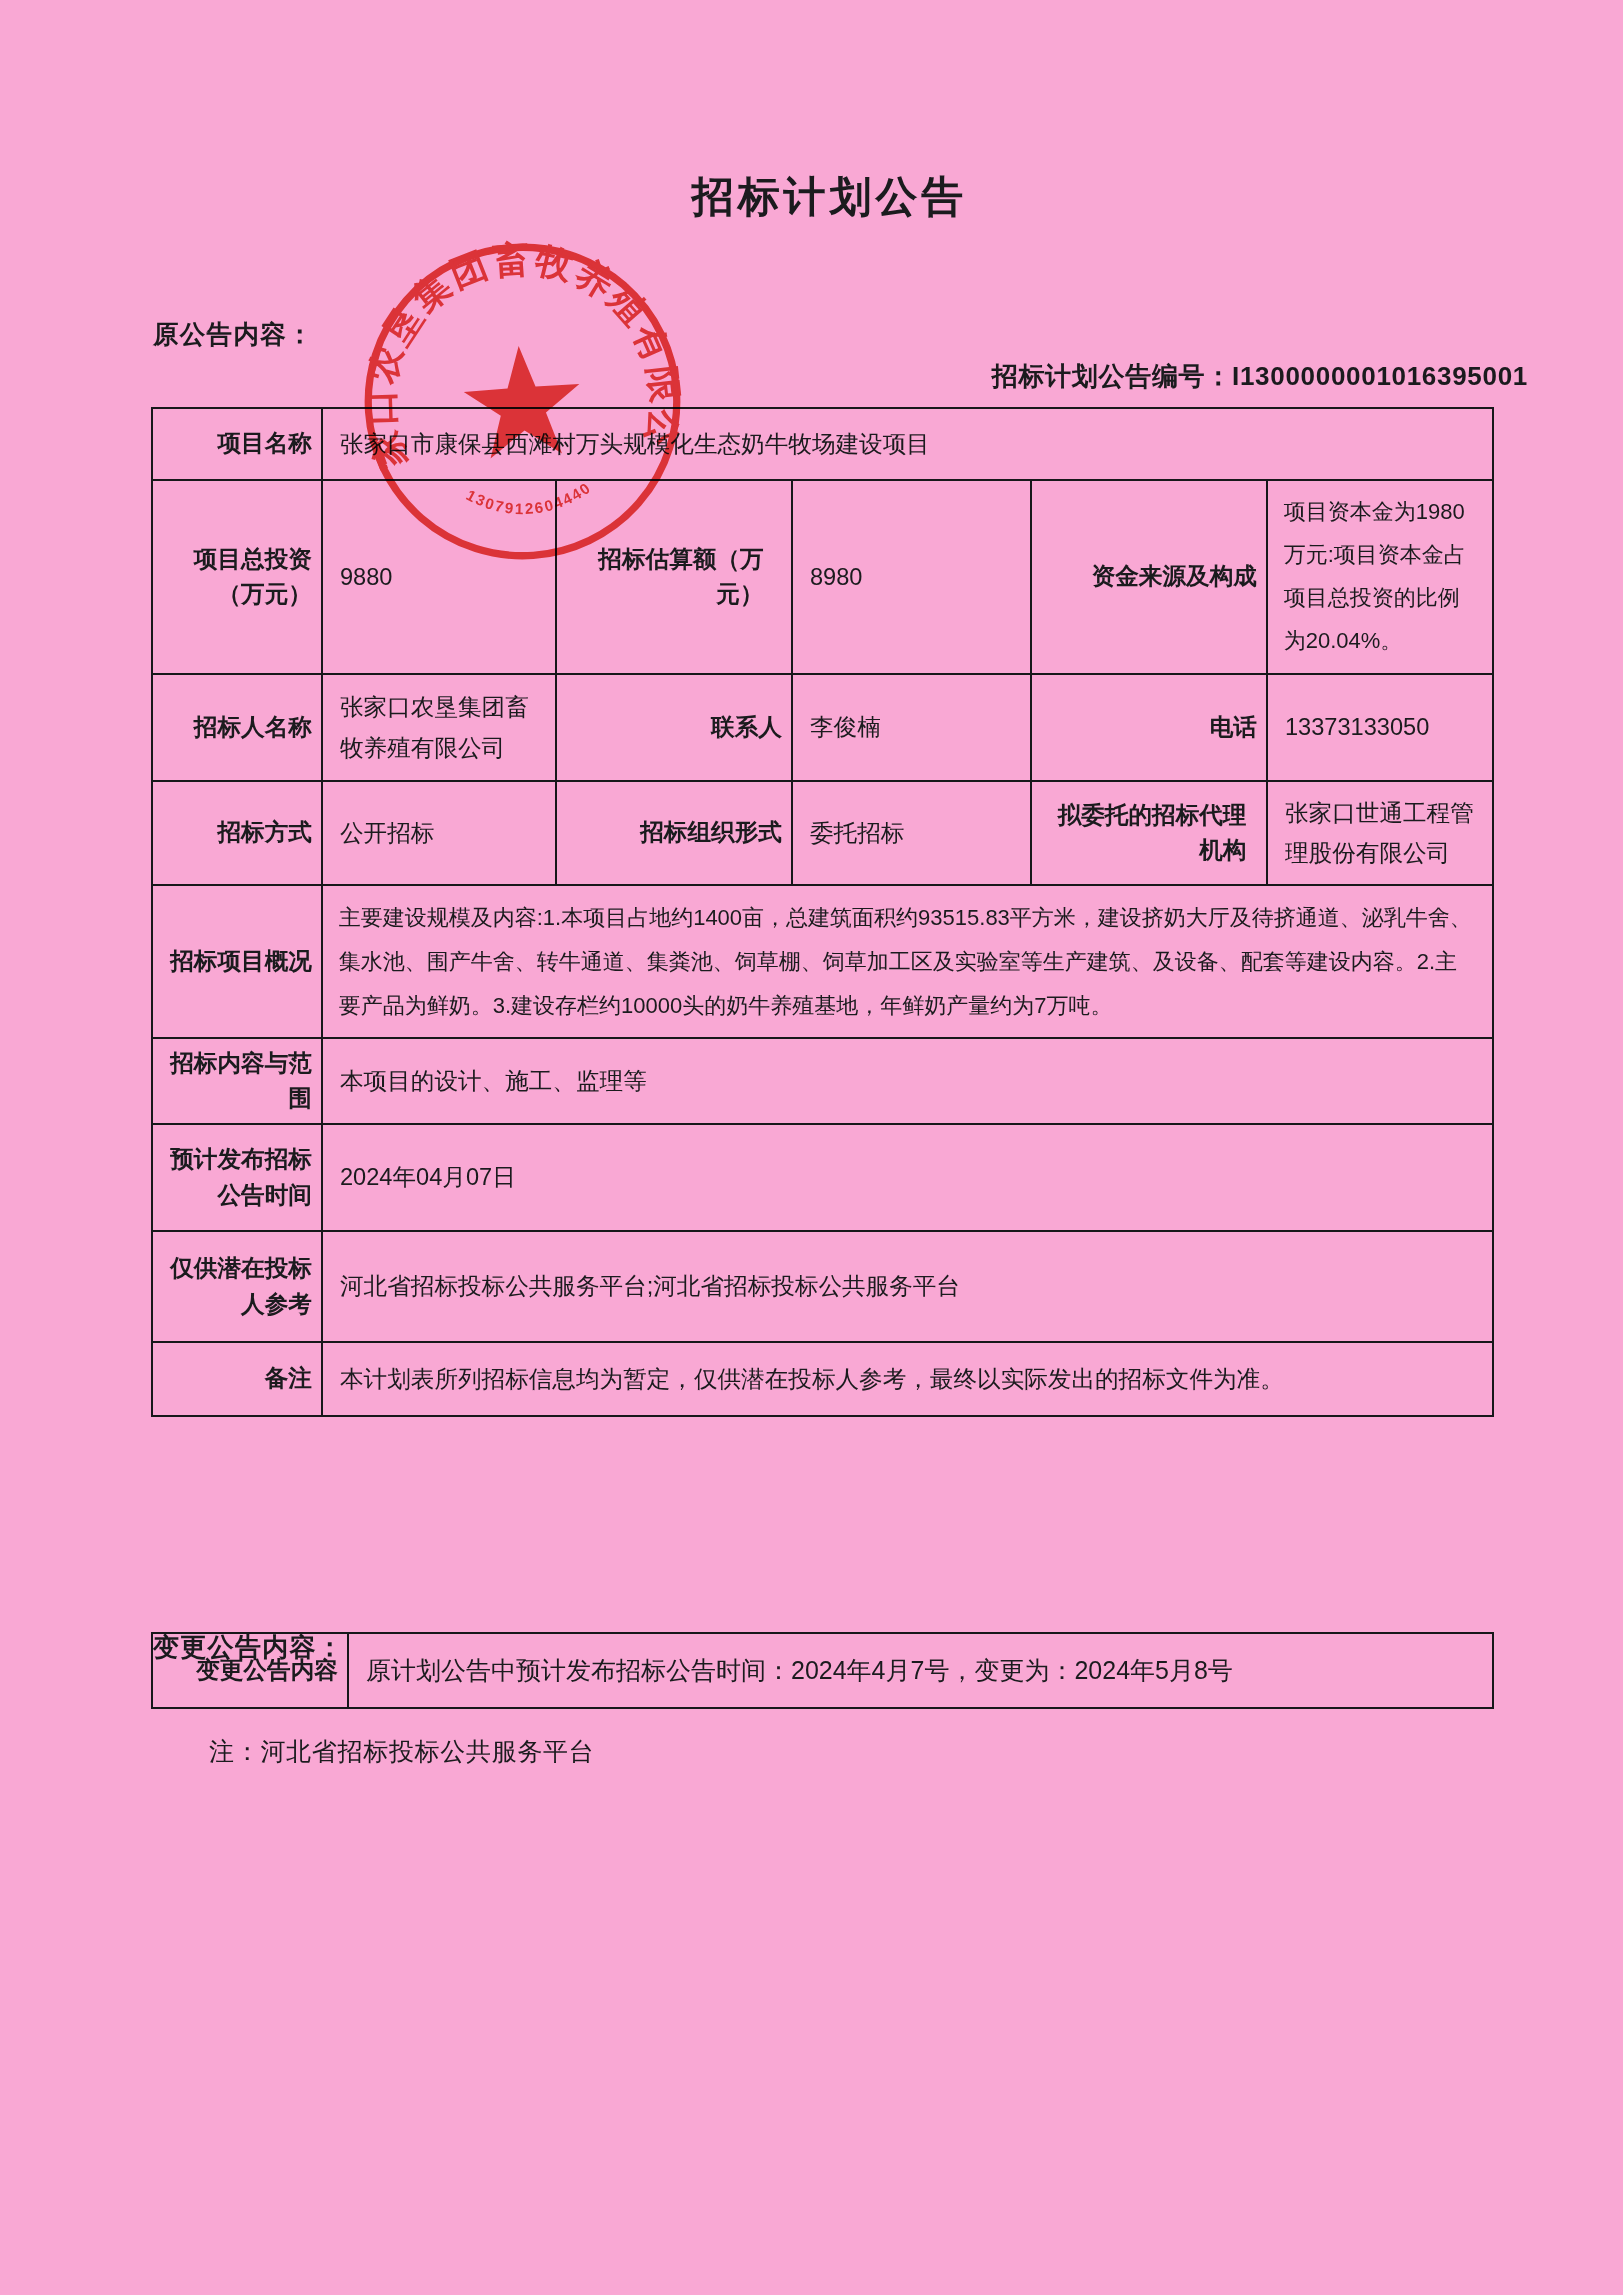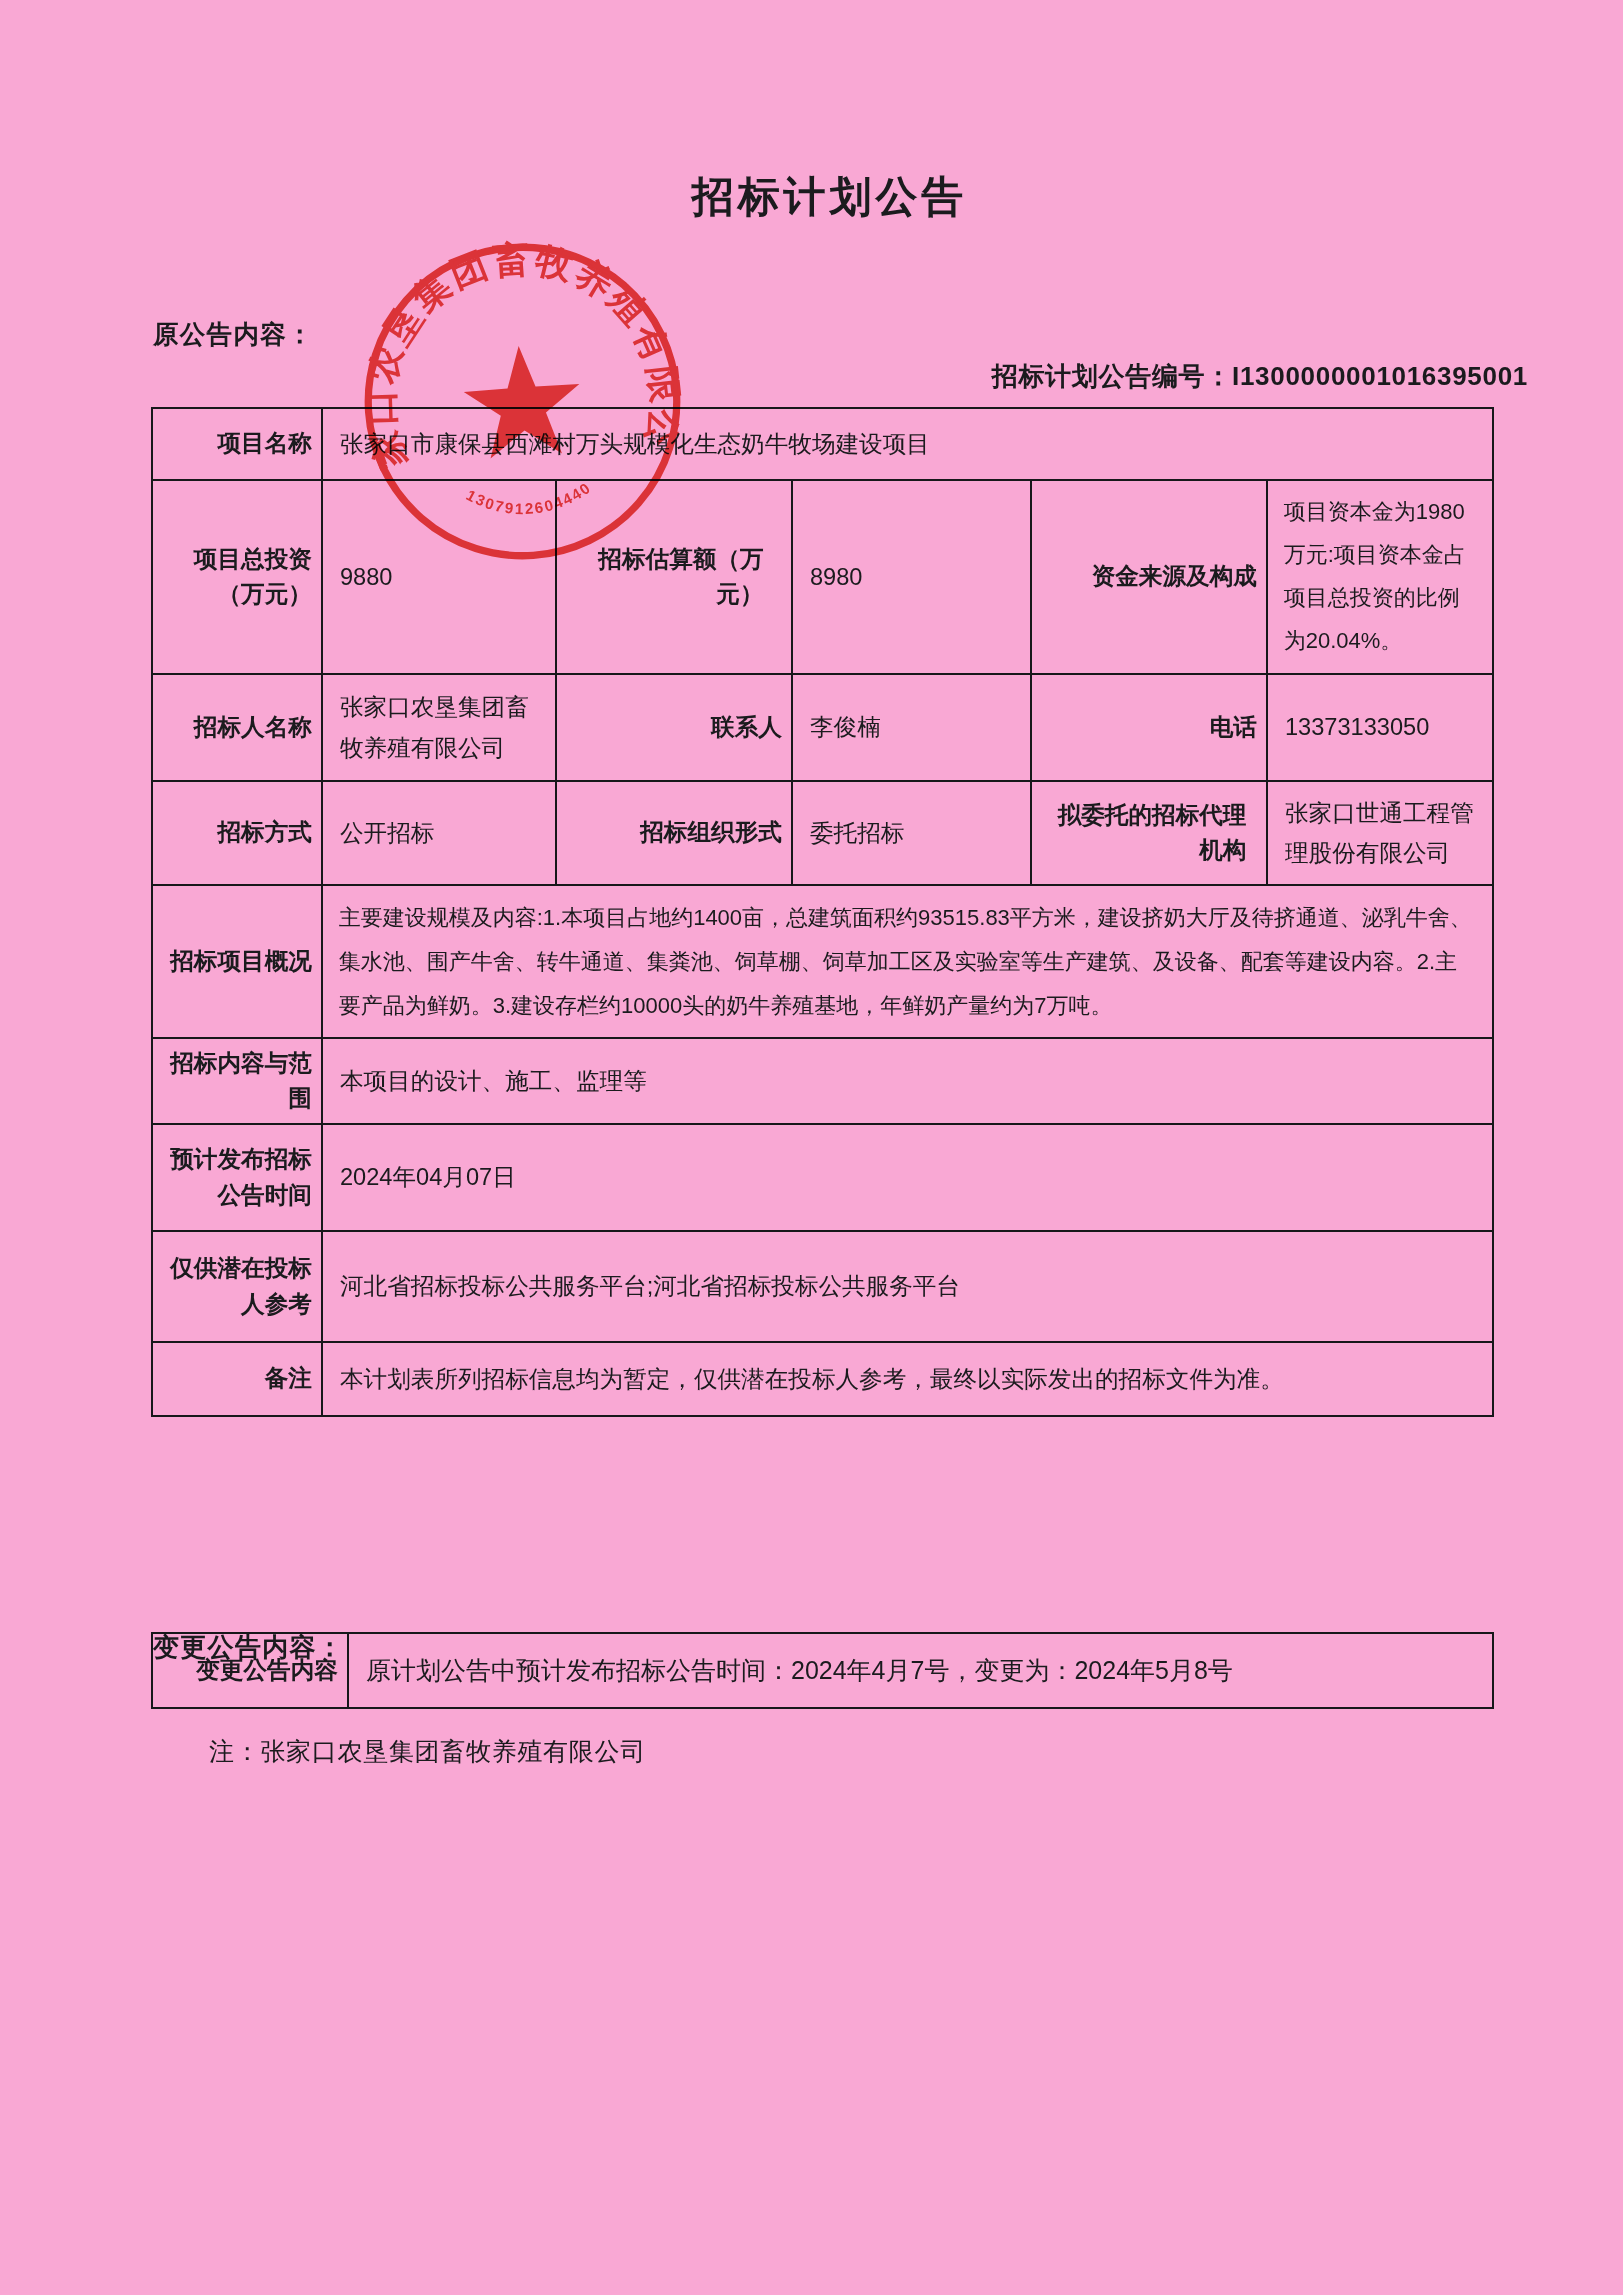--- a/index.html
+++ b/index.html
@@ -146,21 +146,21 @@
         <col style="width:1145px">
     </colgroup>
     <tbody>
         <tr style="height:75px">
       <td class="lbl">变更公告内容</td>
       <td class="val" style="font-size:25px">原计划公告中预计发布招标公告时间：2024年4月7号，变更为：2024年5月8号</td>
     </tr>
   </tbody>
     </table>
 
-  <div class="note-line">注：张家口农垦集团畜牧养殖有限公司</div>
+  <div class="note-line">注：河北省招标投标公共服务平台</div>
 
   <svg class="stamp" viewBox="0 0 500 500">
     <defs>
       <path id="arc-top" d="M 83.8,353.9 A 196,196 0 1 1 416.2,353.9" fill="none"></path>
       <path id="arc-bottom" d="M 140.7,380.2 A 170,170 0 0 0 359.3,380.2" fill="none"></path>
     </defs>
     <circle cx="250" cy="250" r="233" fill="none" stroke-width="11" stroke="#dd3429"></circle>
     <polygon points="250,166 271.2,228.9 337.5,229.6 284.2,269.1 304.1,332.4 250,294 195.9,332.4 215.8,269.1 162.5,229.6 228.8,228.9" fill="#dd3429"></polygon>
     <text font-size="55" letter-spacing="5" fill="#dd3429">
       <textPath href="#arc-top" startOffset="50%" text-anchor="middle">张家口农垦集团畜牧养殖有限公司</textPath>

